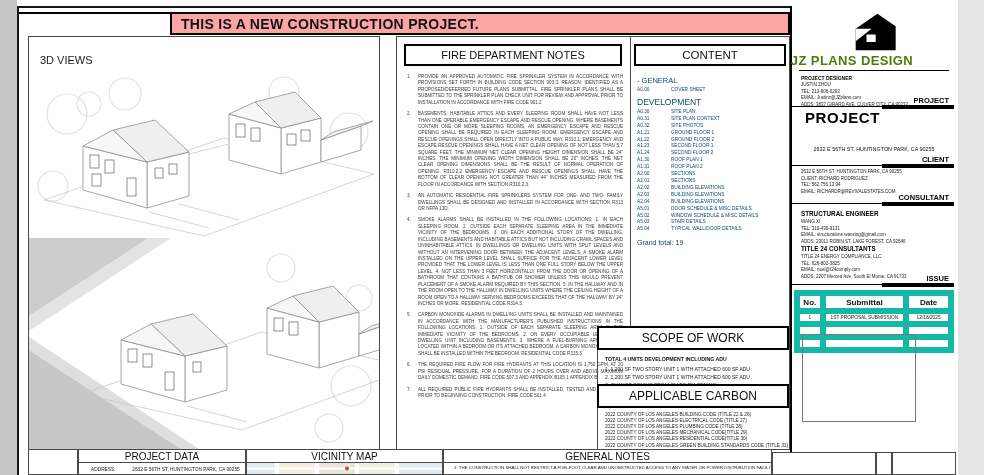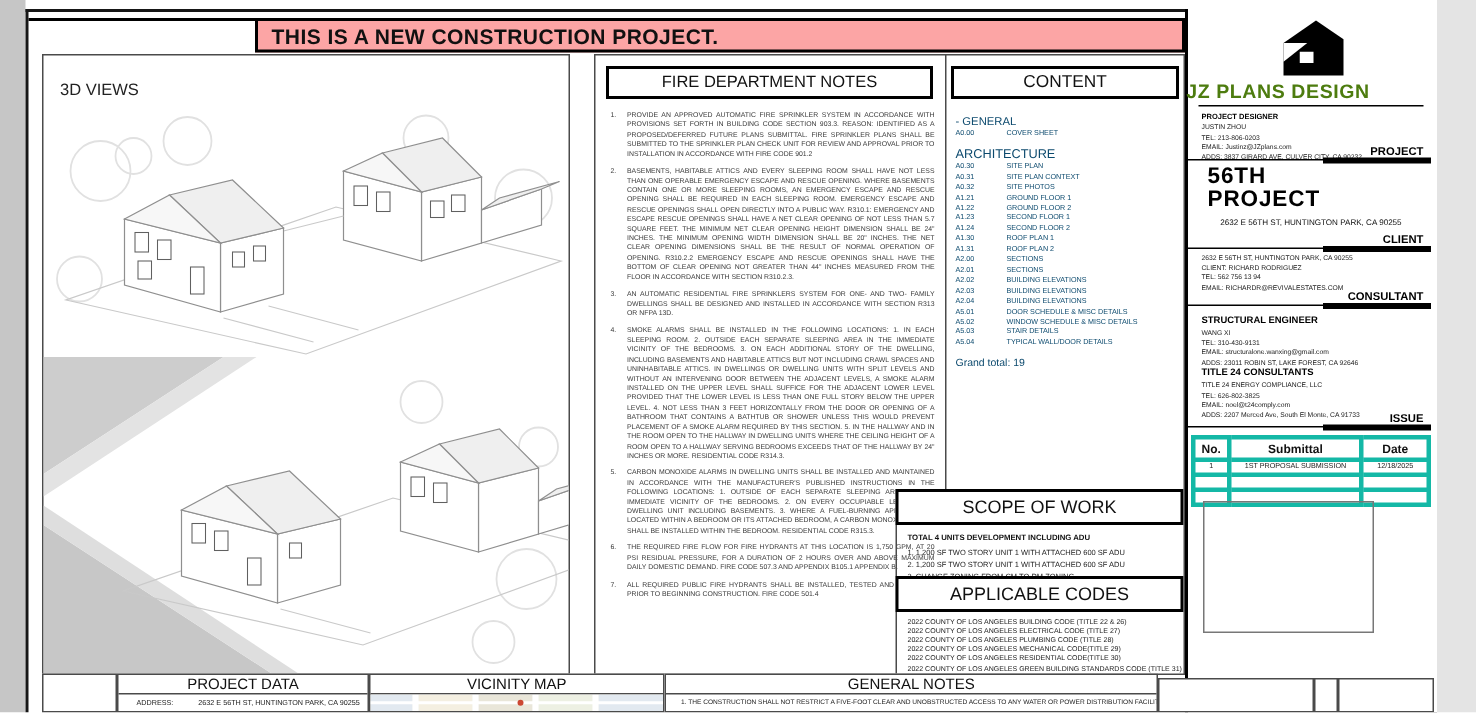--- a/index.html
+++ b/index.html
@@ -56,21 +56,21 @@
   .tb-tab::before{content:'';position:absolute;left:0;right:0;bottom:0;border-bottom:1px solid #000;}
   .tb-tab::after{content:'';position:absolute;right:0;bottom:-2px;width:72px;height:4px;background:#000;}
   .tab-project{top:96px;} .tab-client{top:155px;} .tab-consultant{top:193px;text-align:center;} .tab-issue{top:274px;}
   .proj-name{left:805px;top:110px;width:150px;font-weight:bold;font-size:15px;line-height:1.0;letter-spacing:.6px;color:#000;}
   .proj-addr{left:792px;top:146px;width:164px;text-align:center;font-size:5.4px;color:#111;}
   .c-info{left:801px;top:169px;}
   .s-info{left:801px;top:210px;}
   .t24-info{left:801px;top:245px;}
   .tb-info .head-lg{font-size:6.3px;font-weight:bold;margin-bottom:2px;color:#000;}
   .issue{left:794px;top:290px;width:160px;border-collapse:collapse;position:absolute;}
-  .issue th,.issue td{border:3px solid #14b8a6;padding:0;}
+  .issue th,.issue td{border:6px solid #14b8a6;padding:0;}
   .issue th{font-size:8px;height:12px;text-align:center;color:#111;}
   .issue td{font-size:4.8px;height:7px;text-align:center;color:#222;}
   .issue .co-no{width:22px;} .issue .co-sub{width:92px;} .issue .co-date{width:44px;}
   .stamp{left:802px;top:334px;width:112px;height:86px;border:1px solid #777;}
   
   .bb{top:449px;height:26px;border:1px solid #4a4a4a;background:#fff;box-sizing:border-box;}
   .bb-hdr{height:13px;border-bottom:1px solid #4a4a4a;box-sizing:border-box;text-align:center;font-size:10px;color:#111;padding-top:1px;}
   .boxA{left:28px;width:50px;}
   .pd-box{left:78px;width:168px;}
   .pd-row{display:flex;font-size:4.8px;color:#222;height:12px;align-items:center;}
@@ -217,21 +217,21 @@
   <div class="abs hdr content-hdr">CONTENT</div>
   <div class="abs content-list">
     <div class="c-head1">- GENERAL</div>
     <div>
 
         <div class="c-row">
           <span class="c-code">A0.00</span>
           <span class="c-label">COVER SHEET</span>
         </div>
       </div>
-    <div class="c-head2">ARCHITECTURE</div>
+    <div class="c-head2">DEVELOPMENT</div>
     <div>
 
         <div class="c-row">
           <span class="c-code">A0.30</span>
           <span class="c-label">SITE PLAN</span>
         </div>
 
         <div class="c-row">
           <span class="c-code">A0.31</span>
           <span class="c-label">SITE PLAN CONTEXT</span>
@@ -324,21 +324,21 @@
   <div class="abs hdr scope-hdr">SCOPE OF WORK</div>
   <div class="abs scope-body">
     <div class="scope-sub">TOTAL 4 UNITS DEVELOPMENT INCLUDING ADU</div>
     <div class="scope-items">
 
     <div>1. 1,200 SF TWO STORY UNIT 1 WITH ATTACHED 600 SF ADU</div>
         <div>2. 1,200 SF TWO STORY UNIT 1 WITH ATTACHED 600 SF ADU</div>
         <div>3. CHANGE ZONING FROM CM TO RM ZONING</div>
       </div>
   </div>
-  <div class="abs hdr codes-hdr">APPLICABLE CODES</div>
+  <div class="abs hdr codes-hdr">APPLICABLE CARBON</div>
   <div class="abs codes-body">
 
   <div>2022 COUNTY OF LOS ANGELES BUILDING CODE  (TITLE 22 &amp; 26)</div>
       <div>2022 COUNTY OF LOS ANGELES ELECTRICAL CODE  (TITLE 27)</div>
       <div>2022 COUNTY OF LOS ANGELES PLUMBING CODE (TITLE 28)</div>
       <div>2022 COUNTY OF LOS ANGELES MECHANICAL CODE(TITLE 29)</div>
       <div>2022 COUNTY OF LOS ANGELES RESIDENTIAL CODE(TITLE 30)</div>
       <div>2022 COUNTY OF LOS ANGELES GREEN BUILDING STANDARDS CODE (TITLE 31)</div>
       <div>2022 COUNTY OF LOS ANGELES EXISTING BUILDING CODE(TITLE 33)</div>
     </div>
@@ -360,21 +360,20 @@
         <div class="tb-line">TEL: 213-806-0203</div>
         <div class="tb-line">EMAIL: Justinz@JZplans.com</div>
         <div class="tb-line">ADDS: 3837 GIRARD AVE, CULVER CITY, CA 90232</div>
       </div>
   </div>
 
   <div class="abs tb-tab tab-project">
     <span class="lbl">PROJECT</span>
   </div>
   <div class="abs proj-name">
-    <div>56TH</div>
     <div>PROJECT</div>
   </div>
   <div class="abs proj-addr">2632 E 56TH ST, HUNTINGTON PARK, CA 90255</div>
 
   <div class="abs tb-tab tab-client">
     <span class="lbl">CLIENT</span>
   </div>
   <div class="abs tb-info c-info">
 
   <div class="tb-line">2632 E 56TH ST, HUNTINGTON PARK, CA 90255</div>

